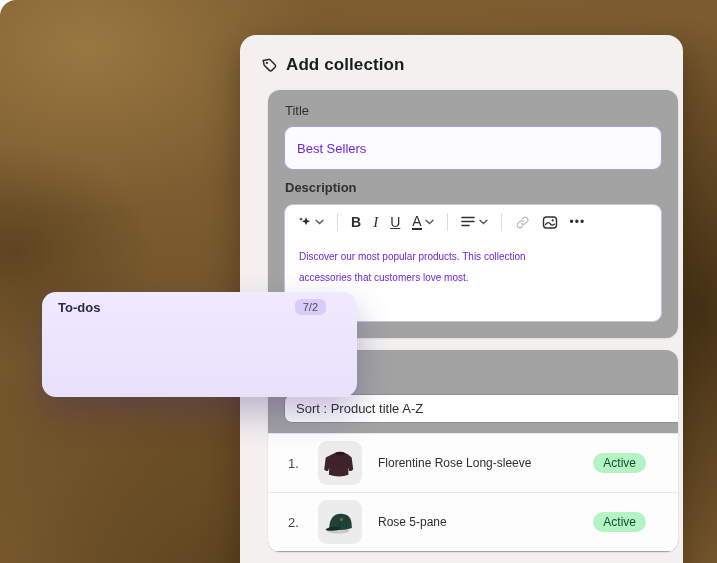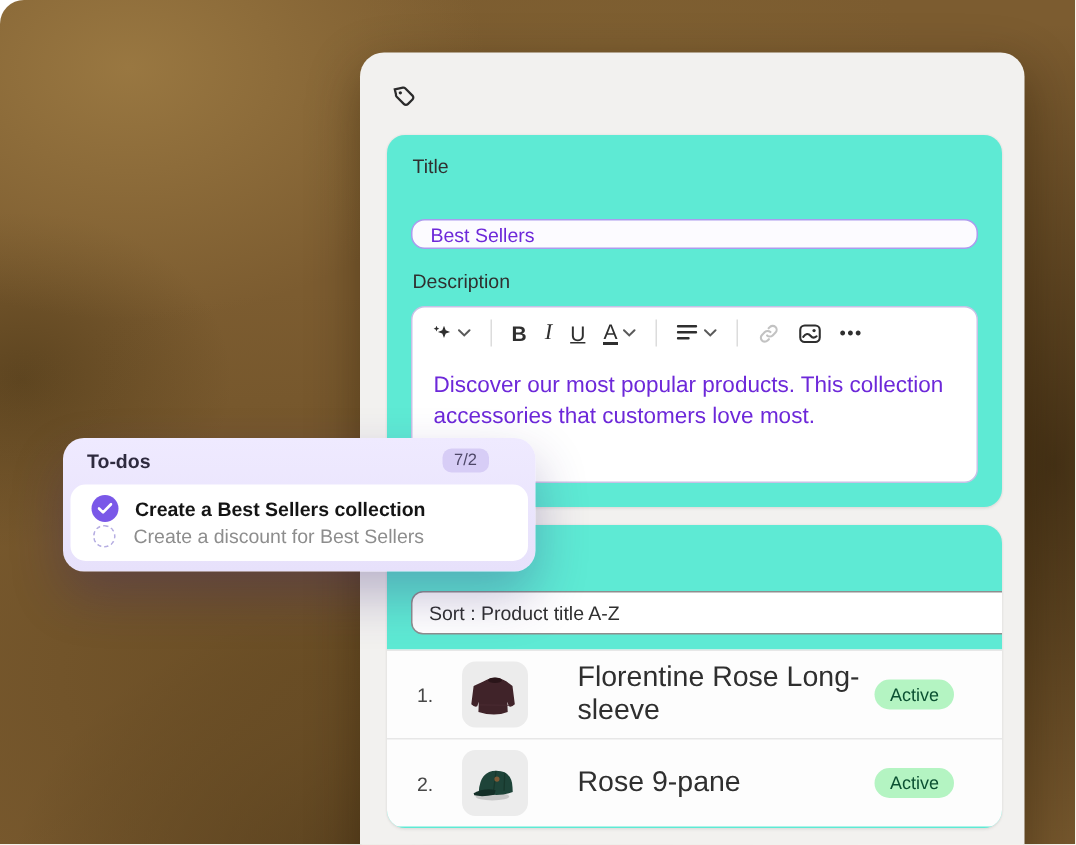--- a/index.html
+++ b/index.html
@@ -24,69 +24,69 @@
 
   
   .panel {
     position:absolute; left:240px; top:35px; width:443px; height:580px;
     background:#f2f1ef; border-radius:16px;
     box-shadow:0 12px 34px rgba(35,22,4,.42);
   }
   .panel-header { position:absolute; left:20px; top:20px; display:flex; align-items:center; gap:8px; }
   .panel-title { font-size:17px; font-weight:700; color:#1c1c1c; letter-spacing:.1px; }
 
-  .card { position:absolute; left:18px; width:410px; background:#5eead4; border-radius:12px;
+  .card { position:absolute; left:28px; width:410px; background:#a3a3a3; border-radius:12px;
           box-shadow:0 1px 2px rgba(0,0,0,.06), 0 0 0 1px rgba(0,0,0,.02); }
   .card-form { top:55px; height:248px; }
   .card-products { top:315px; height:202px; overflow:hidden; }
 
   .field-label { position:absolute; left:17px; font-size:13px; color:#303030; }
   .lbl-title { top:13px; }
-  .lbl-desc  { top:90px; }
+  .lbl-desc  { top:90px;font-weight:bold; }
 
   .title-input {
-    position:absolute; left:16px; top:36px; width:378px; height:20px;
+    position:absolute; left:16px; top:36px; width:378px; height:44px;
     background:#fcfbff; border:1px solid #ab9bee; border-radius:9px;
     display:flex; align-items:center; padding:0 12px;
-    font-size:13px; color:#6d28d9;margin-top:20px;
+    font-size:13px; color:#6d28d9;
   }
 
   .editor {
     position:absolute; left:16px; top:114px; width:378px; height:118px;
     background:#fff; border:1px solid #c7c1e6; border-radius:9px;
   }
   .toolbar { display:flex; align-items:center; height:34px; padding:0 12px; gap:11px; color:#2f2f2f; }
   .tb-group { display:flex; align-items:center; gap:12px; }
   .tb-sep { width:1px; height:18px; background:#dcdcdc; margin:0 2px; }
   .tb-btn { display:flex; align-items:center; gap:3px; font-size:14px; color:#2f2f2f; cursor:pointer; }
   .tb-b { font-weight:800; }
   .tb-i { font-family:"Liberation Serif", serif; font-style:italic; font-size:15px; }
   .tb-u { text-decoration:underline; }
   .tb-a { border-bottom:2px solid #2f2f2f; line-height:14px; }
   .tb-more { font-size:12px; letter-spacing:1px; color:#2f2f2f; }
   .disabled { opacity:.45; }
-  .editor-text { padding:8px 14px 0 14px; font-size:15px; line-height:20.5px; color:#6d28d9; }
+  .editor-text { padding:8px 14px 0 14px; font-size:10px; line-height:20.5px; color:#6d28d9; }
 
   
   .sort-select {
     position:absolute; left:16px; top:44px; width:457px; height:29px;
     background:#fff; border:1px solid #8e8e8e; border-radius:8px;
     display:flex; align-items:center; justify-content:space-between; padding:0 11px;
     font-size:13px; color:#303030;
   }
   .rows { position:absolute; left:0; top:83px; width:100%; }
   .prod-row { position:relative; height:59px; display:flex; align-items:center; border-top:1px solid #e7e7e7; background:#fdfdfd; }
   .row-num { width:30px; margin-left:20px; font-size:13px; color:#474747; }
   .thumb { width:44px; height:44px; border-radius:9px; background:#ececec; display:flex; align-items:center; justify-content:center; }
-  .row-name { margin-left:33px; font-size:19px; color:#2f2f2f; flex:1; }
+  .row-name { margin-left:16px; font-size:12px; color:#2f2f2f; flex:1; }
   .badge { margin-right:32px; background:#b4f4c2; color:#0c5132; font-size:12px; padding:3px 10px; border-radius:10px; }
 
   
   .todos {
-    position:absolute; left:42px; top:292px; width:315px; height:89px;
+    position:absolute; left:42px; top:292px; width:315px; height:105px;
     background:linear-gradient(180deg,#efeaff 0%,#e7e1fb 100%);
     border-radius:14px; box-shadow:0 16px 34px rgba(55,38,115,.30);
   }
   .todos-header { position:absolute; left:16px; top:8px; font-size:13px; font-weight:700; color:#2e2a3e; }
   .todos-progress { position:absolute; right:31px; top:7px; background:#d7cdf6; color:#4e4768; font-size:11px;
                     padding:2px 8px; border-radius:6px; }
   .todos-card { position:absolute; left:5px; right:5px; top:31px; bottom:7px; background:#fff; border-radius:10px;
                 padding:7px 14px; display:flex; flex-direction:column; justify-content:space-between; }
   .todo-item { display:flex; align-items:center; gap:11px; height:26px; }
   .todo-check { width:18px; height:18px; border-radius:50%; background:#7a58e8; display:flex; align-items:center; justify-content:center; flex:none; }
@@ -104,20 +104,21 @@
 
   <div class="panel">
 
     <div class="panel-header">
       <span>
         <svg width="18" height="18" viewBox="0 0 18 18" fill="none">
           <path d="M3.2 4.6 8.6 3.4a1.6 1.6 0 0 1 1.5.45l4.9 4.9a1.8 1.8 0 0 1 0 2.55l-3.1 3.1a1.8 1.8 0 0 1-2.55 0l-4.9-4.9a1.6 1.6 0 0 1-.45-1.5z" stroke="#2b2b2b" stroke-width="1.5"></path>
           <circle cx="6.9" cy="6.9" r="1.1" fill="#2b2b2b"></circle>
         </svg>
       </span>
+      <div class="panel-title">Add collection</div>
     </div>
 
     <div class="card card-form">
       <div class="field-label lbl-title">Title</div>
       <div class="title-input">
         <span>Best Sellers</span>
       </div>
 
       <div class="field-label lbl-desc">Description</div>
 
@@ -210,38 +211,24 @@
           <div class="row-num">2.</div>
           <div class="thumb">
             <svg width="38" height="38" viewBox="0 0 44 44">
               <ellipse cx="20" cy="32.5" rx="13" ry="3" fill="#c9c9c9"></ellipse>
               <path d="M9.5 28.5Q10.5 12.5 23 12.5q12 0 12.5 12.5l.2 4q-12 4.5-26.2 0z" fill="#1e4439"></path>
               <path d="M22.8 12.7 21 27.5M29.5 14.5 29 28" stroke="#163529" stroke-width="1" opacity=".8"></path>
               <path d="M5.5 30q8-4.5 17-2.5l-1 3.5q-9 2-15.5.5z" fill="#142f27"></path>
               <circle cx="23.5" cy="19" r="2" fill="#7d5a35"></circle>
             </svg>
           </div>
-          <div class="row-name">Rose 9-pane</div>
+          <div class="row-name">Rose 5-pane</div>
           <div class="badge">Active</div>
         </div>
       </div>
     </div>
   </div>
 
   <div class="todos">
     <div class="todos-header">To-dos</div>
     <div class="todos-progress">7/2</div>
-    <div class="todos-card">
-      <div class="todo-item">
-        <span class="todo-check">
-          <svg width="10" height="8" viewBox="0 0 10 8">
-              <path d="M1 4l2.7 2.6L9 1.2" stroke="#ffffff" stroke-width="1.8" fill="none" stroke-linecap="round" stroke-linejoin="round"></path>
-            </svg>
-        </span>
-        <span class="todo-label-done">Create a Best Sellers collection</span>
-      </div>
-      <div class="todo-item">
-        <span class="todo-empty"></span>
-        <span class="todo-label-open">Create a discount for Best Sellers</span>
-      </div>
-    </div>
   </div>
 </div>
 
 </body></html>

